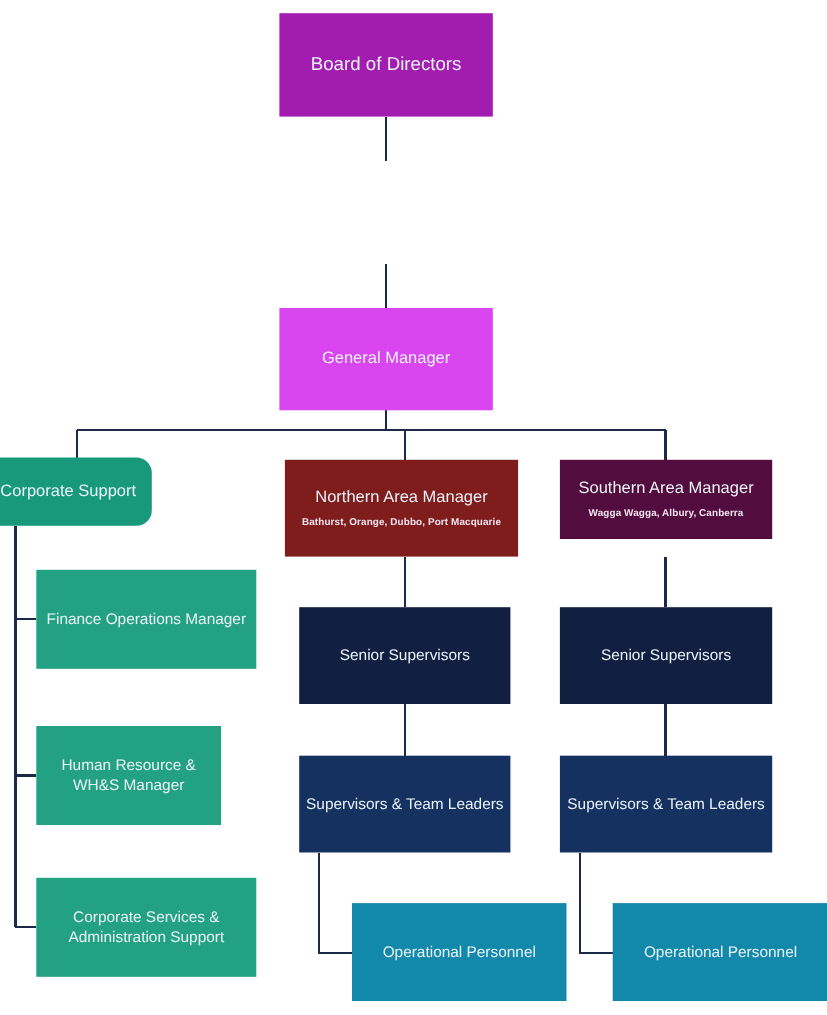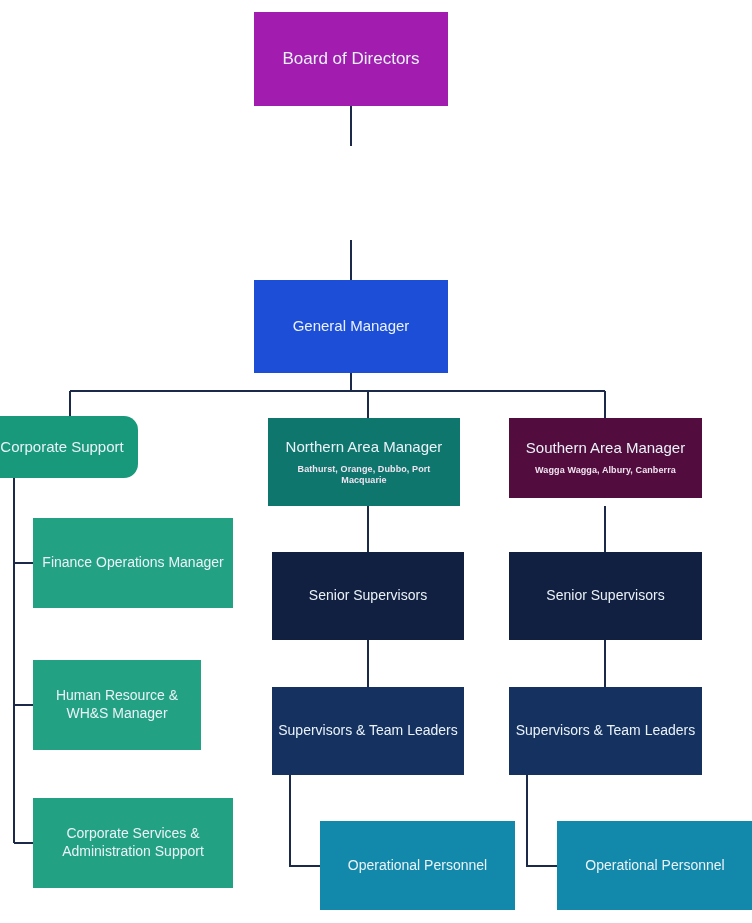--- a/index.html
+++ b/index.html
@@ -50,34 +50,34 @@
     width: 100%;
     font-size: 9px;
     font-weight: bold;
     letter-spacing: 0.1px;
     margin-top: 7px;
     color: #f0e4f0;
   }
   
   #node-board          { left: 254px; top: 12px;  width: 194px; height: 94px;  font-size: 17px; background: #a21caf; }
   #node-director       { left: 254px; top: 146px; width: 194px; height: 94px;  font-size: 15px; background: #1e6590; }
-  #node-gm             { left: 254px; top: 280px; width: 194px; height: 93px;  font-size: 15px; background: #1d4ed8; }
+  #node-gm             { left: 254px; top: 280px; width: 194px; height: 93px;  font-size: 15px; background: #d946ef; }
 
   #node-corp-support   { left: -14px; top: 416px; width: 152px; height: 62px;  font-size: 15px; background: #18997b;
                          border-radius: 14px; }
   #node-finance-ops    { left: 33px;  top: 518px; width: 200px; height: 90px;  font-size: 14px; background: #23a183; }
   #node-hr             { left: 33px;  top: 660px; width: 168px; height: 90px;  font-size: 14px; background: #23a183; }
   #node-corp-services  { left: 33px;  top: 798px; width: 200px; height: 90px;  font-size: 14px; background: #23a183; }
 
-  #node-north          { left: 268px; top: 418px; width: 192px; height: 88px;  font-size: 15px; background: #0f766e; }
+  #node-north          { left: 259px; top: 418px; width: 212px; height: 88px;  font-size: 15px; background: #7f1d1d; }
   #node-north-sup      { left: 272px; top: 552px; width: 192px; height: 88px;  font-size: 14px; background: #111f41; }
   #node-north-team     { left: 272px; top: 687px; width: 192px; height: 88px;  font-size: 14px; background: #143160; }
   #node-north-ops      { left: 320px; top: 821px; width: 195px; height: 89px;  font-size: 14px; background: #1289ab; }
 
-  #node-south          { left: 509px; top: 418px; width: 193px; height: 80px;  font-size: 15px; background: #520d3e; }
+  #node-south          { left: 509px; top: 418px; width: 193px; height: 72px;  font-size: 15px; background: #520d3e; }
   #node-south-sup      { left: 509px; top: 552px; width: 193px; height: 88px;  font-size: 14px; background: #111f41; }
   #node-south-team     { left: 509px; top: 687px; width: 193px; height: 88px;  font-size: 14px; background: #143160; }
   #node-south-ops      { left: 557px; top: 821px; width: 196px; height: 89px;  font-size: 14px; background: #1289ab; }
 </style>
 </head>
 <body>
 
 <div id="chart-root">
 
   <svg class="connectors" viewBox="0 0 752 923" width="752" height="923" aria-hidden="true">

